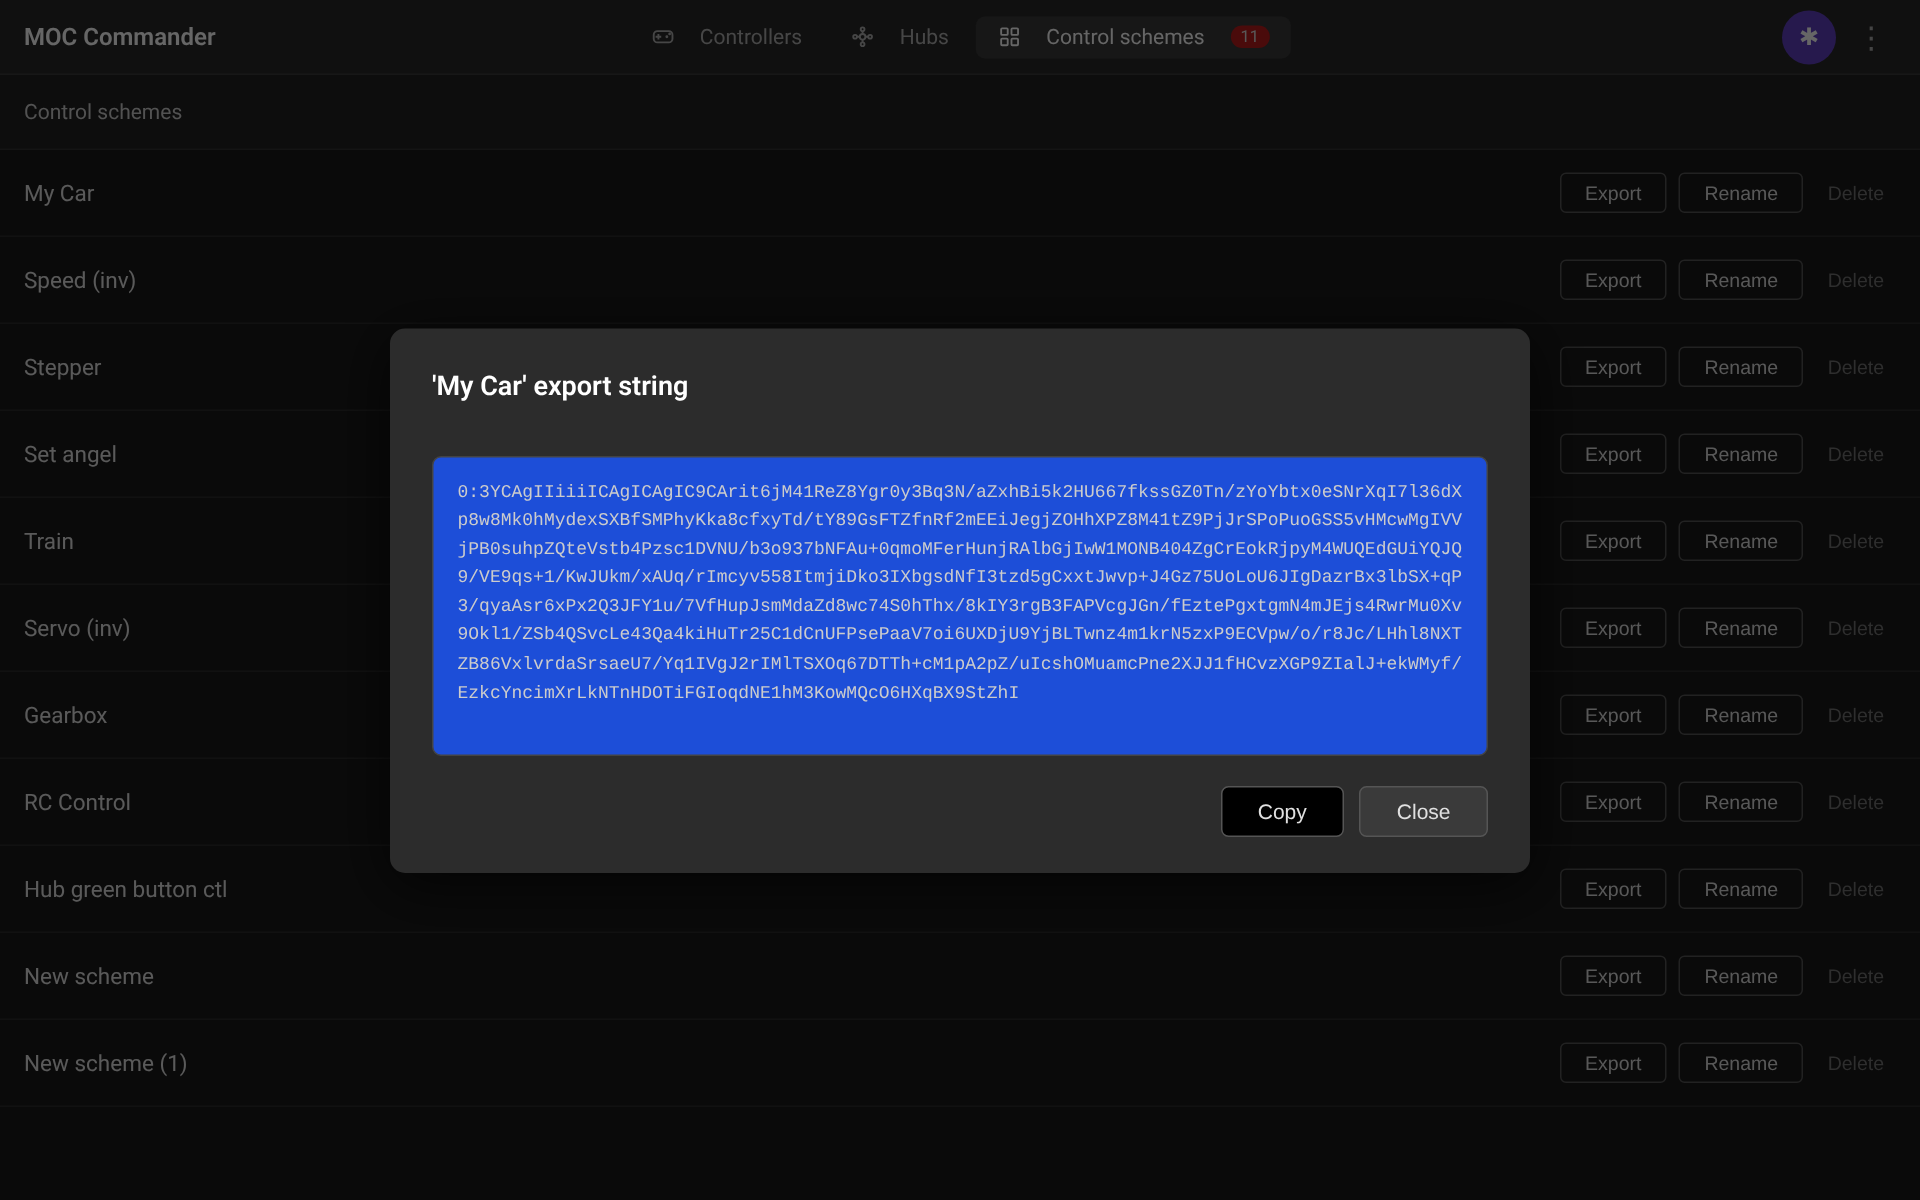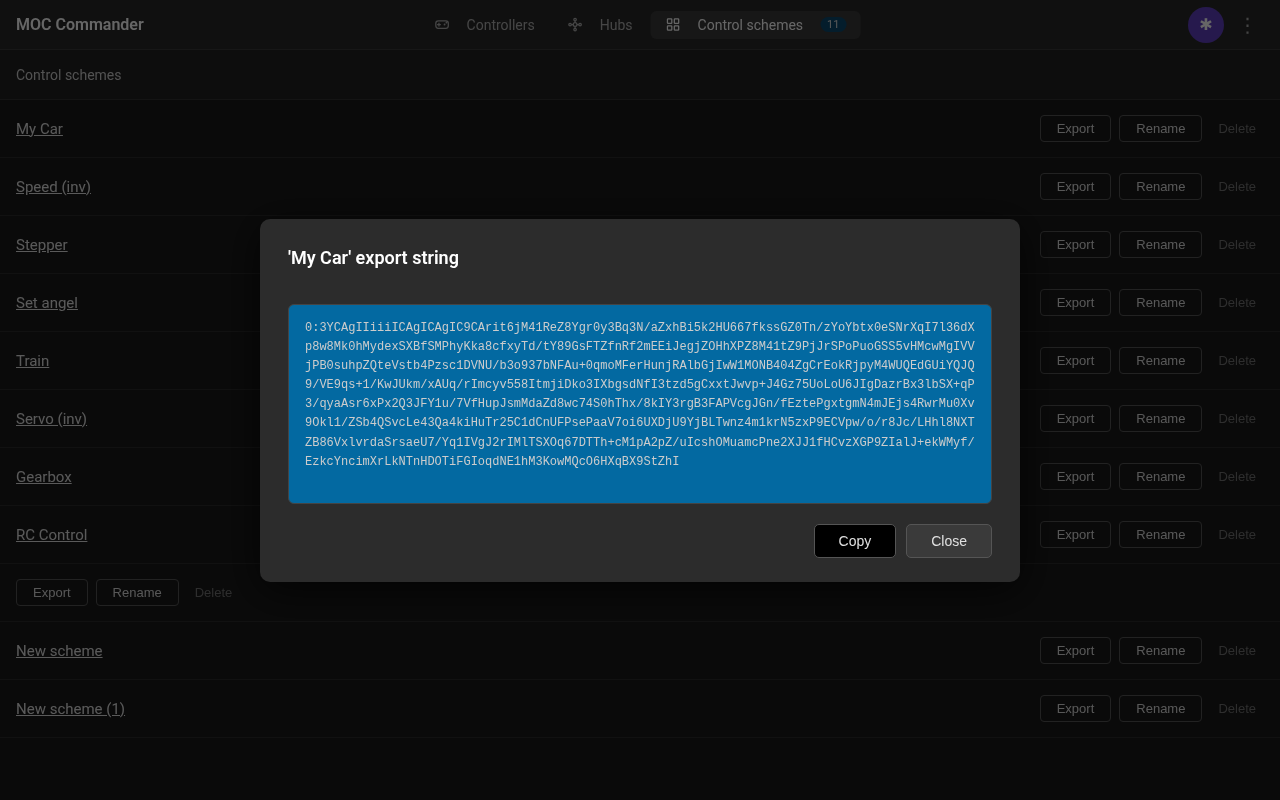--- a/index.html
+++ b/index.html
@@ -45,21 +45,21 @@
       cursor: pointer;
       color: #b0b0b0;
       font-size: 14px;
       transition: background 0.15s;
     }
     .nav-tab.active {
       background: #3a3a3a;
       color: #ffffff;
     }
     .nav-tab .badge {
-      background: #0c4a6e;
+      background: #b91c1c;
       border-radius: 10px;
       padding: 1px 7px;
       font-size: 11px;
       color: #ddd;
     }
     .nav-icon {
       width: 16px;
       height: 16px;
       display: inline-flex;
       align-items: center;
@@ -132,21 +132,20 @@
       display: flex;
       align-items: center;
       padding: 0 16px;
       height: 58px;
       border-bottom: 1px solid #2c2c2c;
     }
     .scheme-name {
       flex: 1;
       font-size: 15px;
       color: #e0e0e0;
-      text-decoration: underline;
     }
     .scheme-actions {
       display: flex;
       gap: 8px;
       align-items: center;
     }
     .btn-action {
       background: transparent;
       border: 1px solid #555;
       color: #ddd;
@@ -181,21 +180,21 @@
       padding: 28px 28px 24px 28px;
       box-shadow: 0 8px 40px rgba(0,0,0,0.7);
     }
     .modal-title {
       font-size: 18px;
       font-weight: 600;
       color: #ffffff;
       margin-bottom: 36px;
     }
     .export-string-box {
-      background: #0369a1;
+      background: #1d4ed8;
       border: 1px solid #444;
       border-radius: 6px;
       padding: 14px 16px;
       font-family: 'Courier New', monospace;
       font-size: 12px;
       color: #ccc;
       line-height: 1.6;
       word-break: break-all;
       margin-bottom: 20px;
       min-height: 200px;
@@ -348,20 +347,21 @@
     </div>
     <div class="scheme-row">
       <span class="scheme-name">RC Control</span>
       <div class="scheme-actions">
         <button class="btn-action">Export</button>
         <button class="btn-action">Rename</button>
         <button class="btn-delete">Delete</button>
       </div>
     </div>
     <div class="scheme-row">
+      <span class="scheme-name">Hub green button ctl</span>
       <div class="scheme-actions">
         <button class="btn-action">Export</button>
         <button class="btn-action">Rename</button>
         <button class="btn-delete">Delete</button>
       </div>
     </div>
     <div class="scheme-row">
       <span class="scheme-name">New scheme</span>
       <div class="scheme-actions">
         <button class="btn-action">Export</button>

